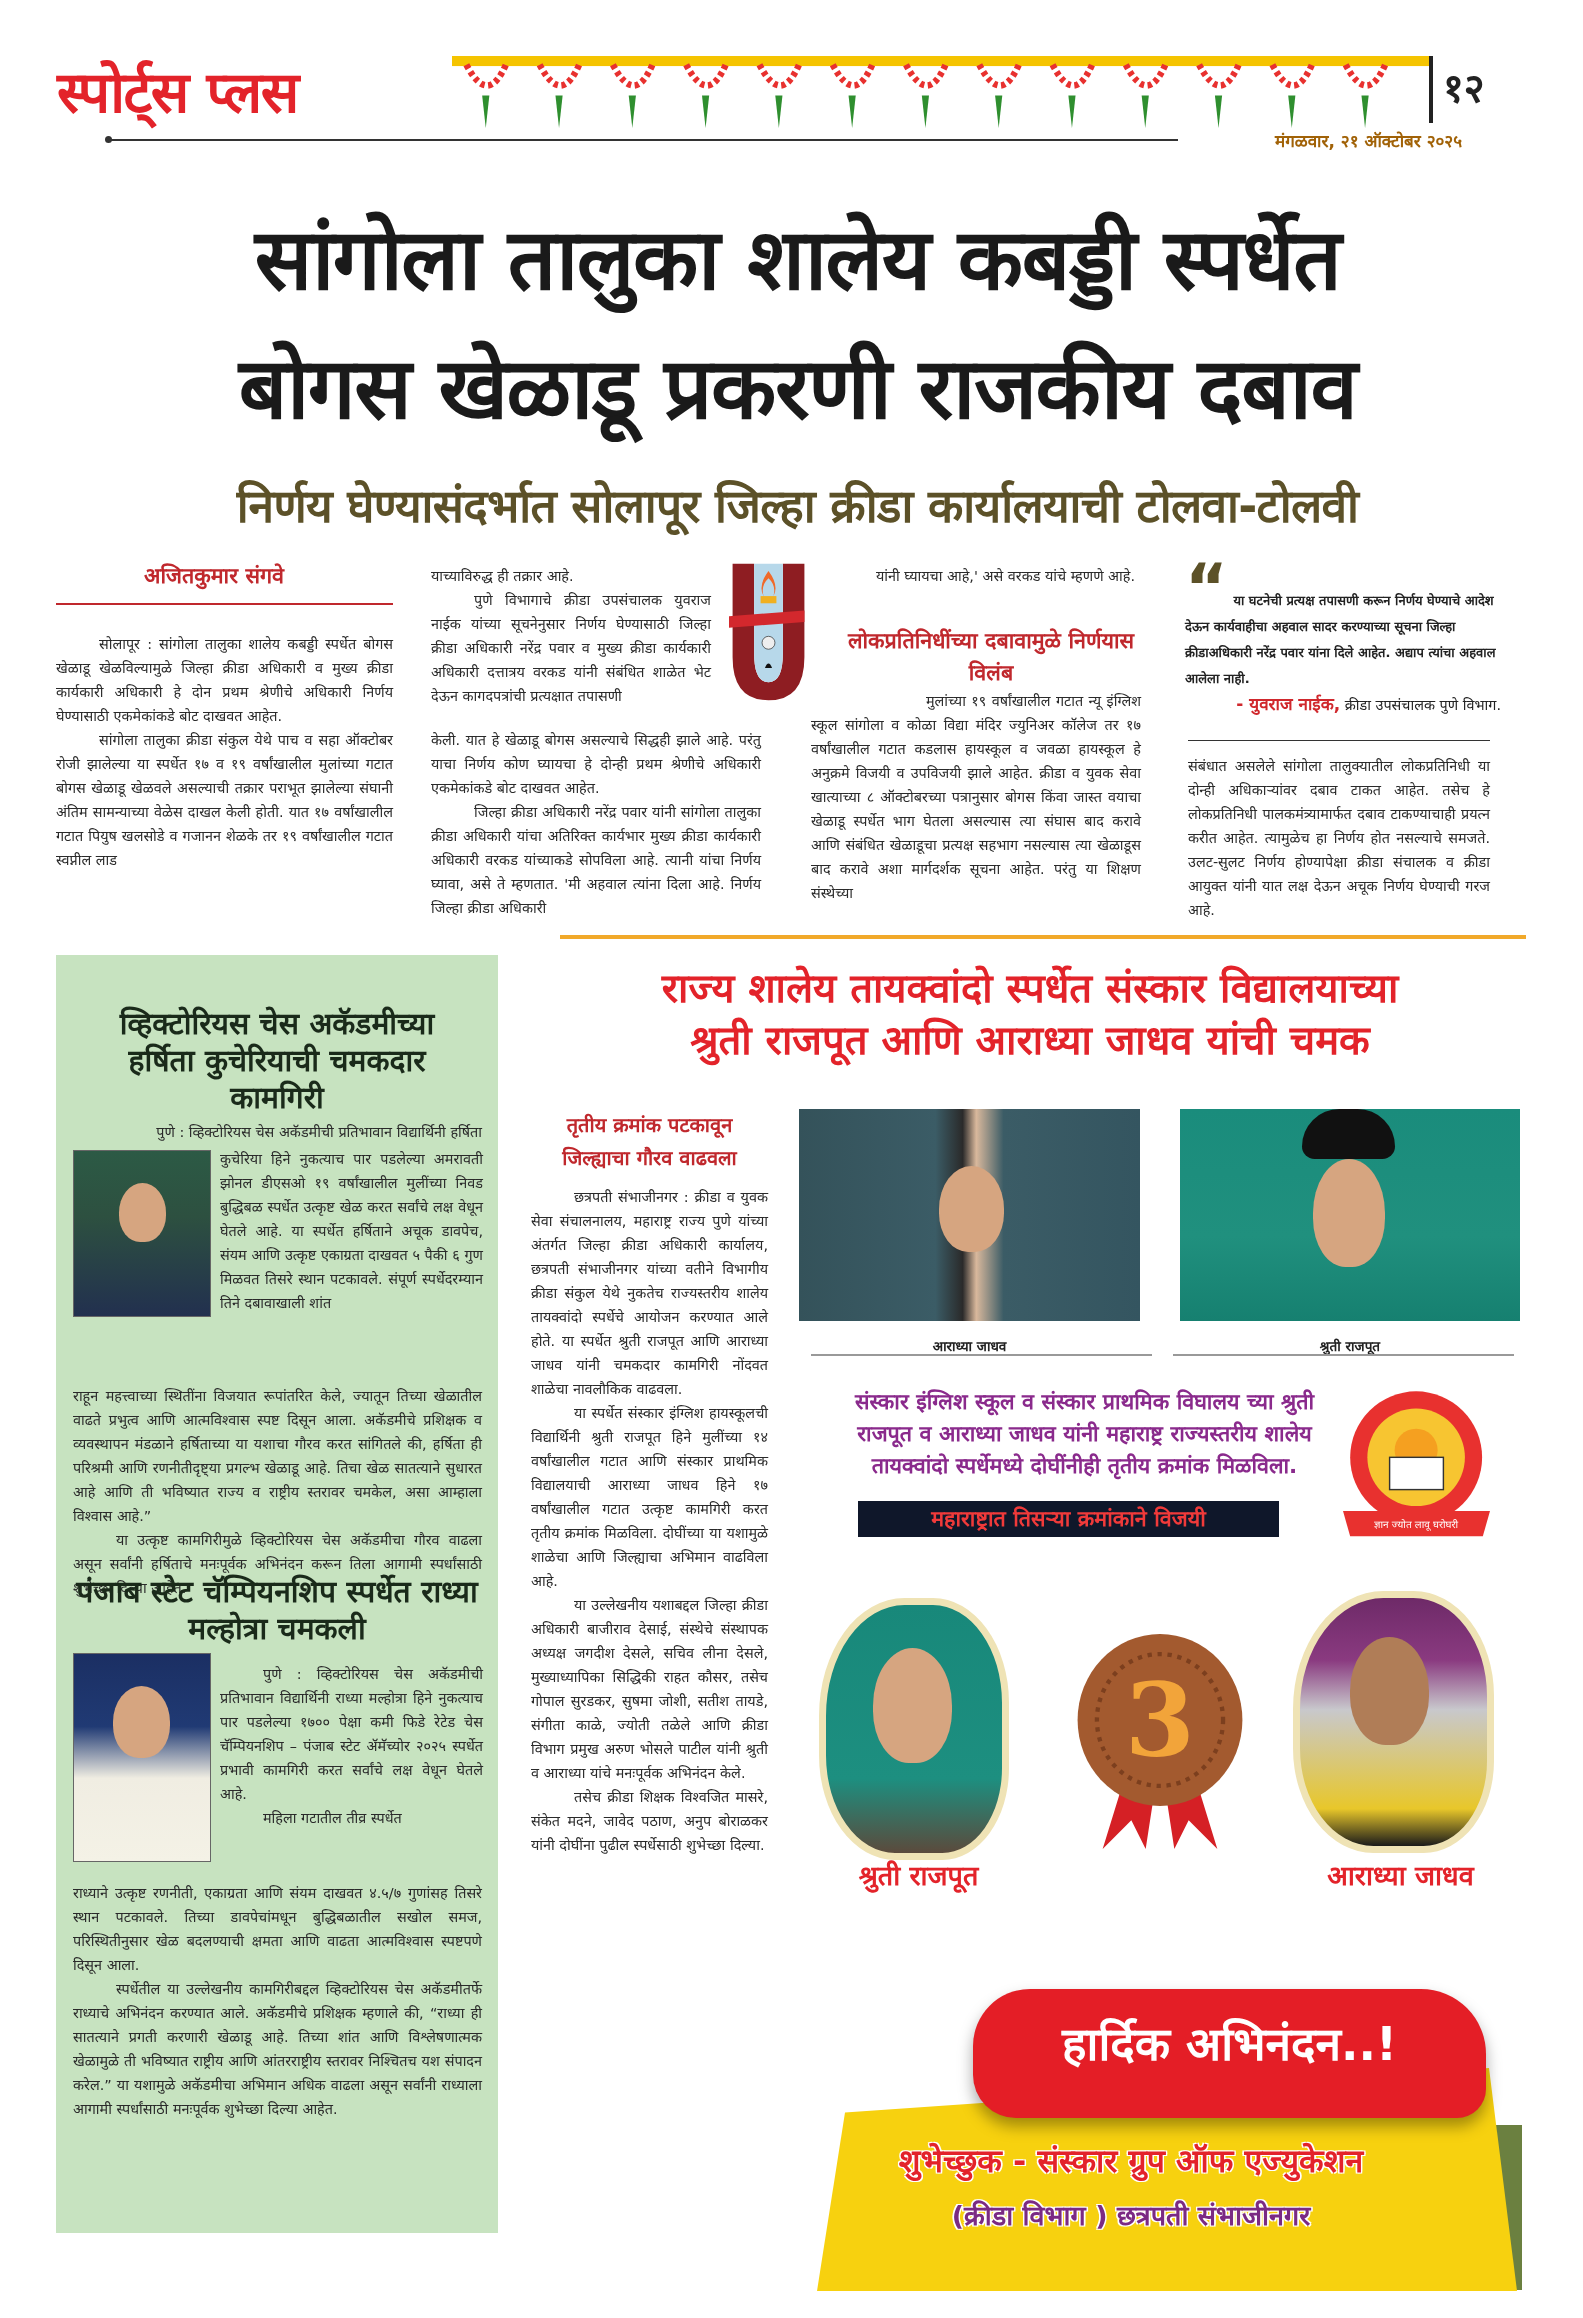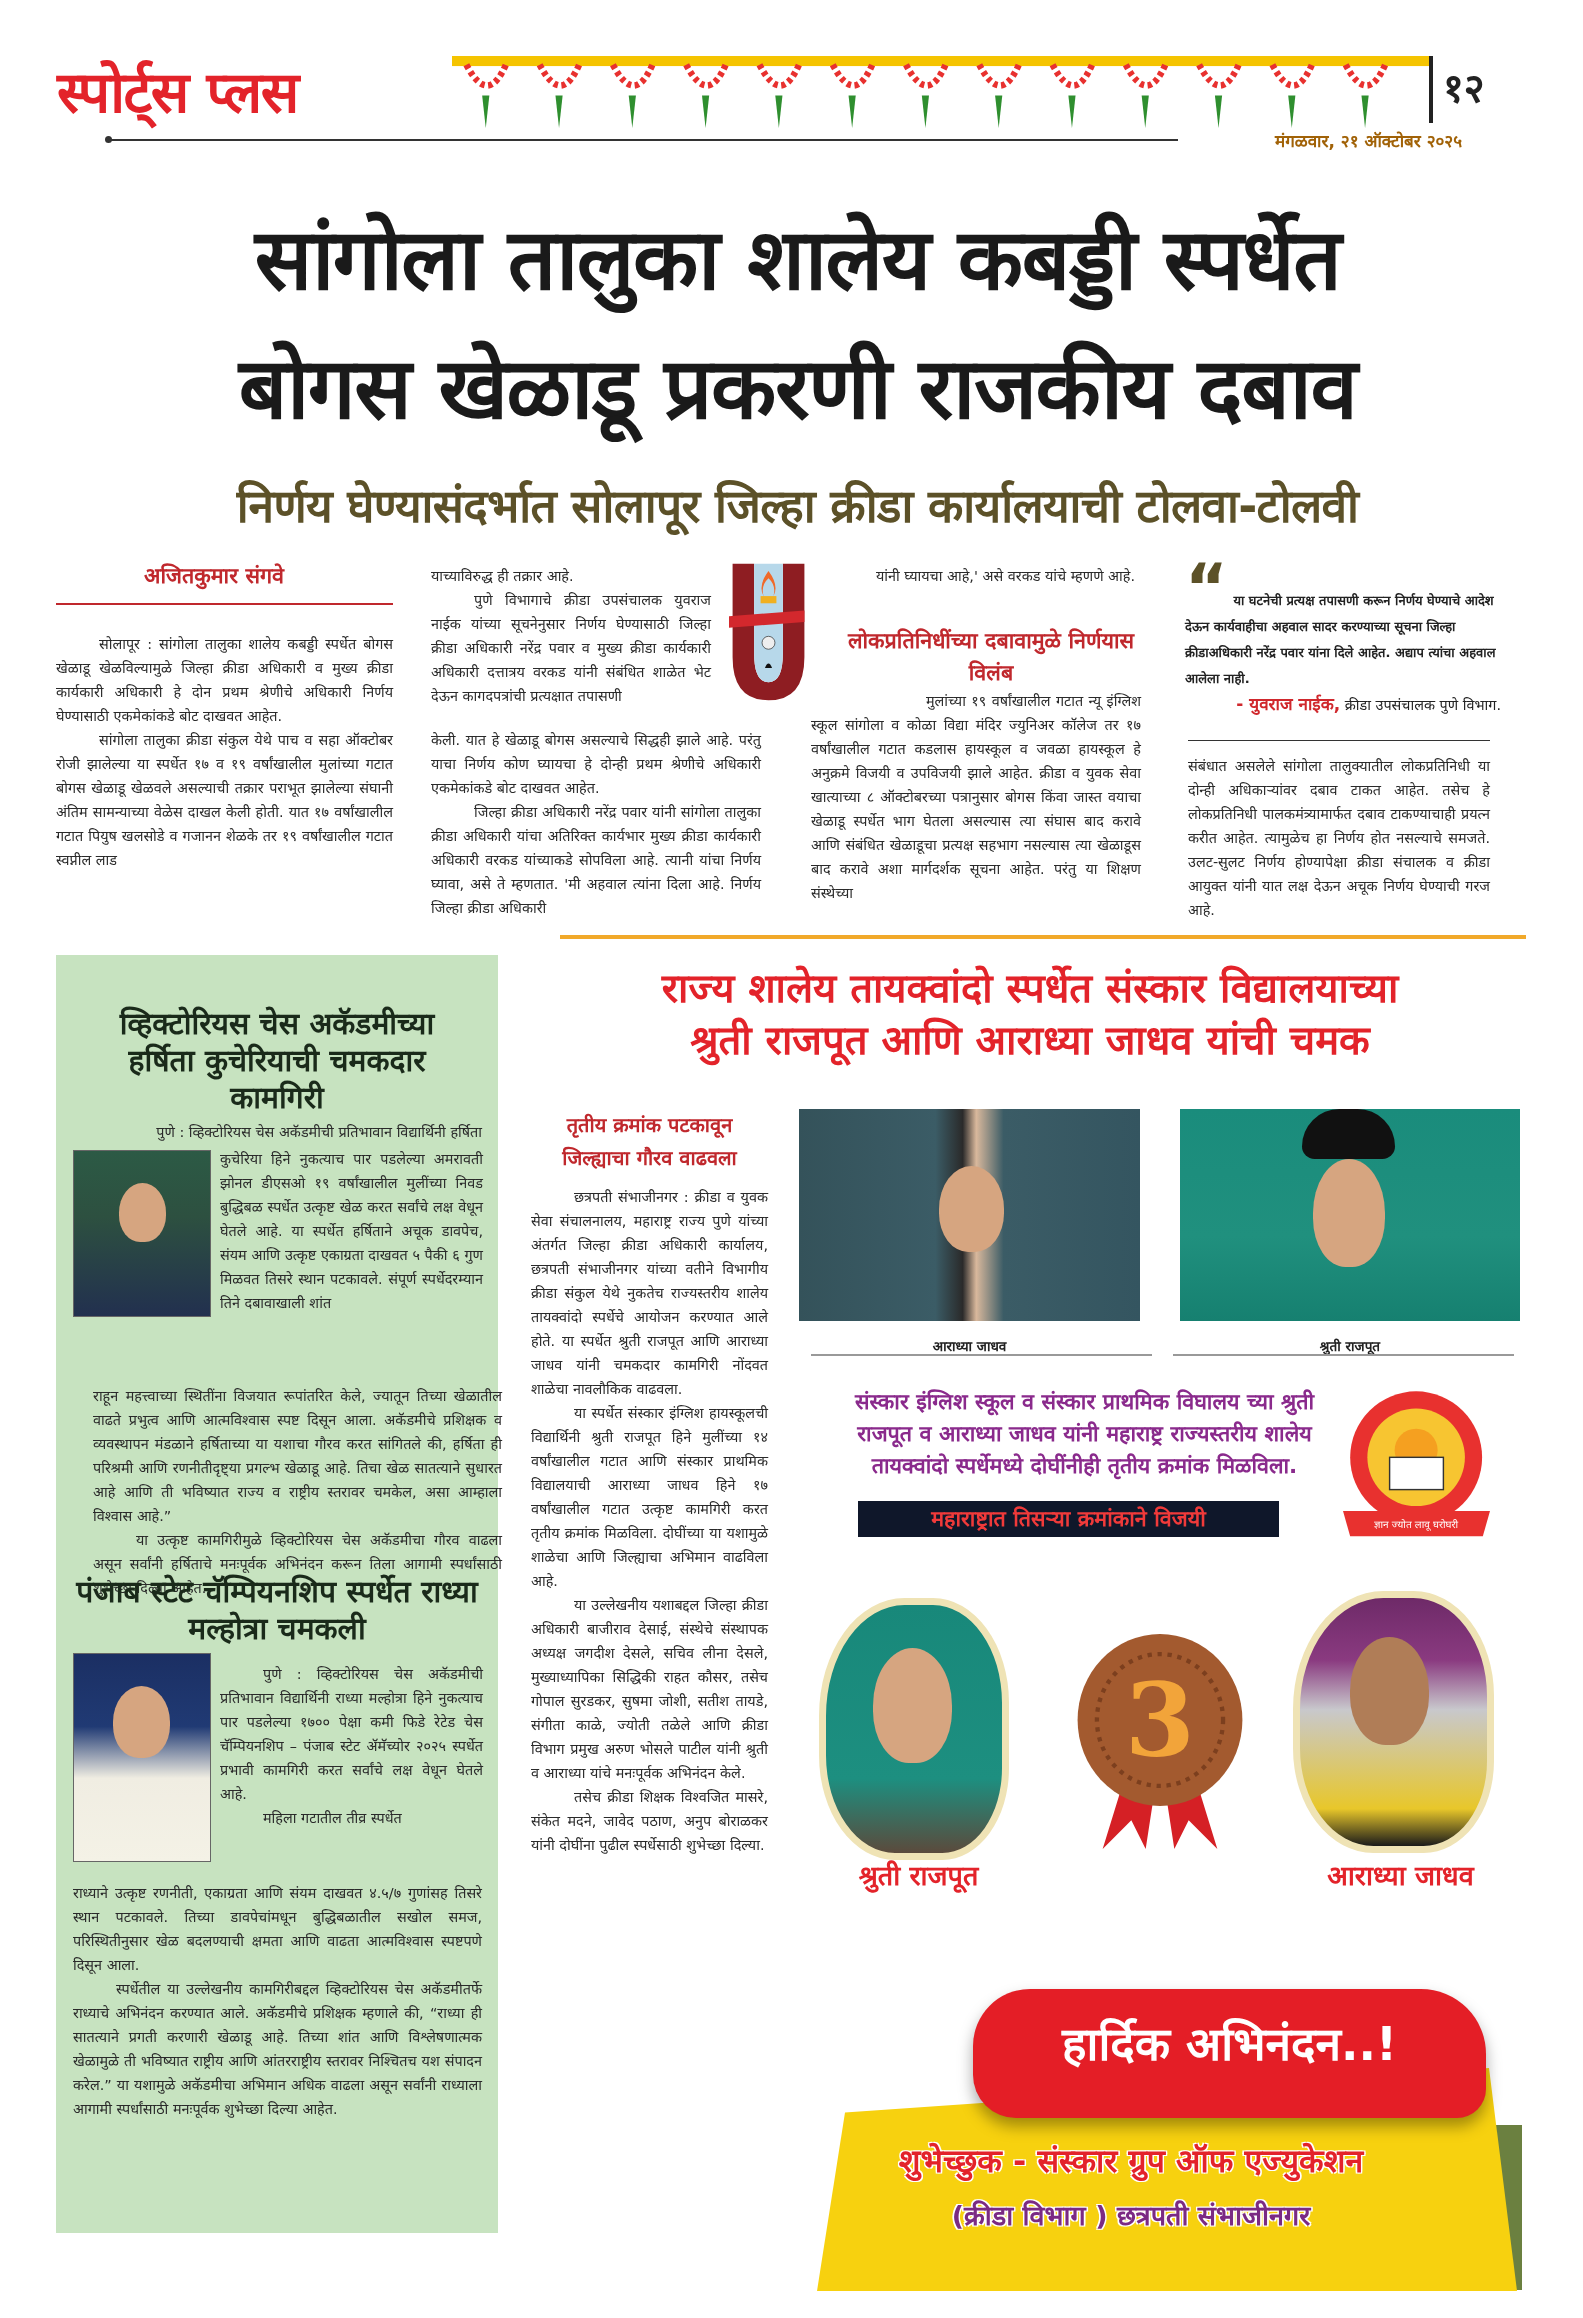--- a/index.html
+++ b/index.html
@@ -41,21 +41,21 @@
   #col4{left:1188px;top:754px;width:302px;}
   #orange-rule{left:560px;top:935px;width:966px;height:3.6px;background:#f1a92a;}
 
   
   #green{left:56px;top:955px;width:442px;height:1278px;background:#c7e3c0;}
   .g-title{position:absolute;left:0;width:442px;text-align:center;font-size:30px;font-weight:bold;color:#1a2a1a;line-height:37px;}
   #g1-title{top:21.5px;}
   #g1-lead{position:absolute;left:17px;top:165px;width:409px;}
   #g1-photo{position:absolute;left:17px;top:195px;width:136px;height:165px;background:linear-gradient(180deg,#2c5a45 0%,#2d5040 40%,#22304f 100%);border:0.7px solid #666;}
   #g1-side{position:absolute;left:164px;top:192px;width:263px;}
-  #g1-rest{position:absolute;left:17px;top:429px;width:409px;margin-left:20px;}
+  #g1-rest{position:absolute;left:17px;top:429px;width:409px;}
   #g2-title{top:618px;}
   #g2-photo{position:absolute;left:17px;top:698px;width:136px;height:207px;background:linear-gradient(180deg,#1b2f63 0%,#203a74 35%,#f0ede2 60%,#f4f2e6 100%);border:0.7px solid #666;}
   #g2-side{position:absolute;left:164px;top:707px;width:263px;}
   #g2-rest{position:absolute;left:17px;top:926px;width:409px;}
 
   
   #tk-title{left:531px;top:962px;width:998px;text-align:center;font-size:40px;font-weight:bold;color:#e3232a;line-height:52px;}
   #tk-sub{left:531px;top:1109px;width:237px;text-align:center;font-size:20px;font-weight:bold;color:#c0282d;line-height:33px;}
   #tk-body{left:531px;top:1185px;width:237px;}
   #photo-a{left:799px;top:1109px;width:341px;height:212px;background:linear-gradient(90deg,#34525a 0%,#3b5c66 40%,#2a2a2a 48%,#d9b89c 52%,#3b5c66 60%,#345560 100%);}

